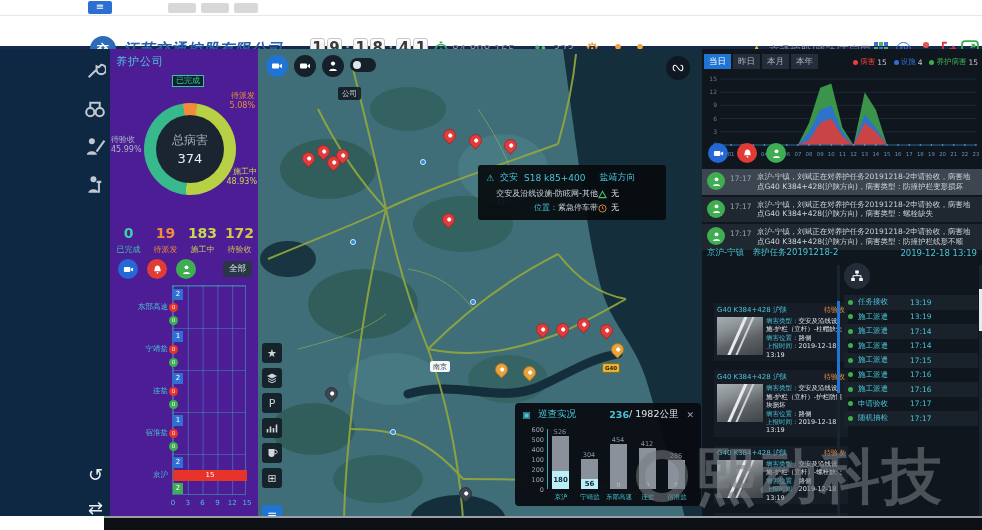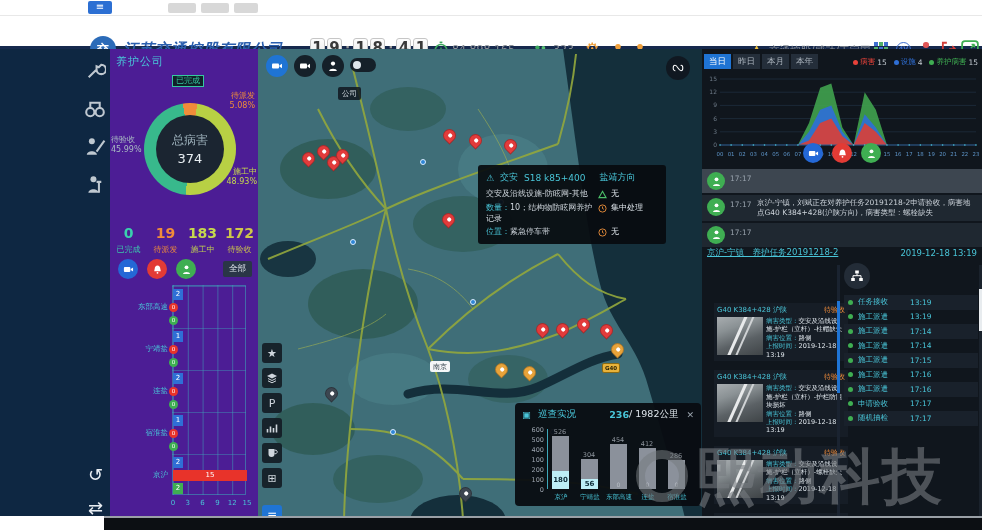--- a/index.html
+++ b/index.html
@@ -53,21 +53,21 @@
   .donut-hole .cv { color:#e8eef2; font-size:13px; margin-top:2px; }
   .co { font-size:8px; line-height:1.25; }
   .co-done { left:62px; top:6px; color:#35c8a0; border:1px solid #35c8a0; padding:0 3px; background:#102129; }
   .co-dispatch { right:3px; top:22px; color:#f08c3a; text-align:right; }
   .co-working { right:1px; top:98px; color:#c6d84e; text-align:right; }
   .co-accept { left:1px; top:66px; color:#a8bac2; }
   .statsrow { left:0; top:176px; width:148px; display:flex; }
   .statsrow .st { flex:1; text-align:center; }
   .statsrow .sv { font-size:14px; font-weight:bold; }
   .statsrow .sl { font-size:8px; margin-top:3px; opacity:.95; }
-  .iconrow { display:flex; align-items:center; gap:9px;justify-content:center; }
+  .iconrow { display:flex; align-items:center; gap:9px; }
   .lp-iconrow { left:8px; top:210px; width:134px; }
   .circlebtn { width:20px; height:20px; border-radius:50%; display:flex; align-items:center; justify-content:center; }
   .circlebtn svg { width:11px; height:11px; }
   .allchip { margin-left:auto; background:#2a3647; color:#dfe6ec; font-size:8.5px; padding:2px 6px; border-radius:2px; }
   .lp-chart { left:0; top:236px; width:148px; height:240px; }
   .lp-grid { position:absolute; left:62px; top:0; width:74px; height:210px;
     border:1px solid rgba(61,168,186,.55);
     background-image:linear-gradient(to right, rgba(61,168,186,.5) 1px, transparent 1px),
                      linear-gradient(to bottom, rgba(61,168,186,.4) 1px, transparent 1px);
     background-size:14.8px 42px; }
@@ -99,21 +99,21 @@
     font-size:11px; display:flex; align-items:center; justify-content:center; }
   .toolbtn svg { width:12px; height:12px; }
   .menubtn { position:absolute; left:4px; top:456px; width:20px; height:20px; background:#1f74d4; border-radius:3px;
     color:#fff; font-size:12px; display:flex; align-items:center; justify-content:center; }
 
   
   .tooltip { position:absolute; left:220px; top:116px; width:188px; background:rgba(8,11,15,.93);
     border-radius:3px; padding:6px 8px; z-index:15; }
   .tt-h { display:flex; align-items:center; gap:6px; color:#49c5d8; font-size:9px; margin-bottom:5px; }
   .tt-row { display:flex; font-size:8px; line-height:1.35; margin-top:3px; }
-  .tt-l { width:112px; color:#cfd6dd; }
+  .tt-l { width:112px; color:#cfd6dd;text-align:right; }
   .tt-l .lbl { color:#49c5d8; }
   .tt-r { flex:1; display:flex; align-items:flex-start; gap:4px; color:#dfe6ec; }
   .tt-r svg { width:9px; height:9px; margin-top:1px; }
 
   
   .patrol { left:515px; top:403px; width:186px; height:103px; background:rgba(8,12,17,.95); border-radius:4px; z-index:16; padding:5px 7px; }
   .pt-h { display:flex; align-items:center; font-size:9.5px; }
   .pt-h .ti { color:#49c5d8; display:flex; align-items:center; gap:4px; }
   .pt-h .num { margin-left:auto; color:#49c5d8; font-weight:bold; }
   .pt-h .tot { color:#dfe6ec; }
@@ -138,21 +138,21 @@
   .legend i { width:5px; height:5px; border-radius:50%; }
   .rp-chart { left:2px; top:24px; }
   .rp-iconrow { left:6px; top:94px; width:268px; }
   .notif { left:0; top:120px; width:280px; display:flex; flex-direction:column; gap:2px; }
   .nrow { display:flex; padding:3px 5px; gap:5px; background:#1f2831; }
   .nrow.hl { background:#3d4650; }
   .nrow .nic { flex:0 0 18px; }
   .nrow .ntime { flex:0 0 22px; color:#98a2ac; font-size:7.5px; padding-top:2px; }
   .nrow .ntxt { color:#ccd3da; font-size:7.5px; line-height:1.3; }
   .taskbar { left:0; top:196px; width:280px; height:15px; display:flex; align-items:center; padding:0 5px; }
-  .taskbar .tl { color:#49c5d8; font-size:8.5px;text-decoration:underline; }
+  .taskbar .tl { color:#49c5d8; font-size:8.5px; }
   .taskbar .tr { margin-left:auto; color:#49c5d8; font-size:8.5px; }
   .detail-info { left:5px; top:216px; width:128px; }
   .dfield { font-size:8px; line-height:1.55; }
   .dfield .lb { color:#8c97a2; }
   .dfield .vv { color:#e3e9ee; }
   .cards { left:4px; top:254px; width:134px; height:227px; overflow:hidden; display:flex; flex-direction:column; gap:9px;margin-left:8px; }
   .card { background:#161d26; flex:0 0 58px; padding:2px 3px; }
   .card-h { display:flex; font-size:7px; }
   .card-h .t { color:#49c5d8; }
   .card-h .s { margin-left:auto; color:#f08c3a; }
@@ -501,30 +501,20 @@
         <span style="margin-left:8px;">盐靖方向</span>
       </div>
       <div id="tt-rows">
           <div class="tt-row">
             <div class="tt-l"><span class="lbl"></span>交安及沿线设施-防眩网-其他</div>
                    <div class="tt-r">
               <svg viewBox="0 0 10 10">
                 <path d="M5 1.5L9 8.5H1z" fill="none" stroke="#4cc06a" stroke-width="1.2"></path>
               </svg>
               <span>无</span>
-            </div>
-          </div>
-          <div class="tt-row">
-            <div class="tt-l"><span class="lbl">数量：</span>10；结构物防眩网养护记录</div>
-                   <div class="tt-r">
-              <svg viewBox="0 0 10 10">
-                <circle cx="5" cy="5" r="4" fill="none" stroke="#f0923c"></circle>
-                <path d="M5 2.8V5l1.5.9" stroke="#f0923c" fill="none"></path>
-              </svg>
-              <span>集中处理</span>
             </div>
           </div>
           <div class="tt-row">
             <div class="tt-l"><span class="lbl">位置：</span>紧急停车带</div>
                    <div class="tt-r">
               <svg viewBox="0 0 10 10">
                 <circle cx="5" cy="5" r="4" fill="none" stroke="#f0923c"></circle>
                 <path d="M5 2.8V5l1.5.9" stroke="#f0923c" fill="none"></path>
               </svg>
               <span>无</span>
@@ -687,20 +677,21 @@
         <div class="nrow hl">
           <div class="nic">
             <div class="circlebtn" style="background:#3fae52;width:18px;height:18px;">
               <svg viewBox="0 0 12 12">
                 <circle cx="6" cy="3.6" r="2.1" fill="#fff"></circle>
                 <path d="M2.2 11c0-3 7.6-3 7.6 0z" fill="#fff"></path>
               </svg>
             </div>
           </div>
                  <div class="ntime">17:17</div>
+                 <div class="ntxt">京沪-宁镇，刘斌正在对养护任务20191218-2申请验收，病害地点G40 K384+428(沪陕方向)，病害类型：防撞护栏变形损坏</div>
         </div>
         <div class="nrow">
           <div class="nic">
             <div class="circlebtn" style="background:#3fae52;width:18px;height:18px;">
               <svg viewBox="0 0 12 12">
                 <circle cx="6" cy="3.6" r="2.1" fill="#fff"></circle>
                 <path d="M2.2 11c0-3 7.6-3 7.6 0z" fill="#fff"></path>
               </svg>
             </div>
           </div>
@@ -710,20 +701,21 @@
         <div class="nrow">
           <div class="nic">
             <div class="circlebtn" style="background:#3fae52;width:18px;height:18px;">
               <svg viewBox="0 0 12 12">
                 <circle cx="6" cy="3.6" r="2.1" fill="#fff"></circle>
                 <path d="M2.2 11c0-3 7.6-3 7.6 0z" fill="#fff"></path>
               </svg>
             </div>
           </div>
                  <div class="ntime">17:17</div>
+                 <div class="ntxt">京沪-宁镇，刘斌正在对养护任务20191218-2申请验收，病害地点G40 K384+428(沪陕方向)，病害类型：防撞护栏线形不顺</div>
         </div>
       </div>
     <div class="abs taskbar">
       <span class="tl">京沪-宁镇　养护任务20191218-2</span>
       <span class="tr">2019-12-18 13:19</span>
     </div>
     <div class="abs cards" id="rp-cards">
         <div class="card">
           <div class="card-h">
             <span class="t">G40 K384+428 沪陕</span>

